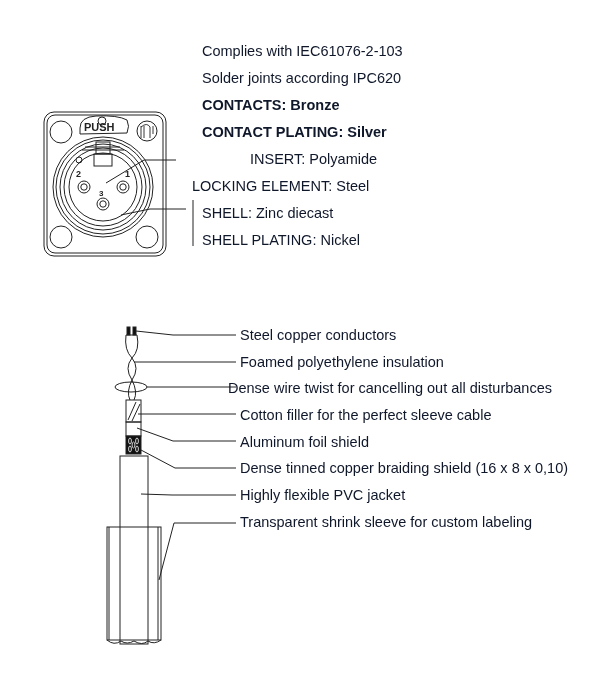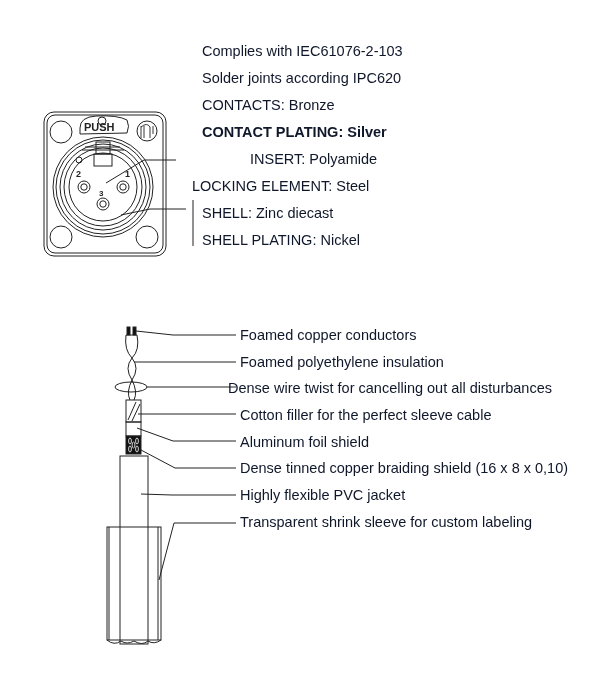--- a/index.html
+++ b/index.html
@@ -96,30 +96,30 @@
     <polyline points="137,428 173,441 236,441"></polyline>
     <polyline points="141,450 175,468 236,468"></polyline>
     <polyline points="141,494 172,495 236,495"></polyline>
     <polyline points="159,580 174,523 236,523"></polyline>
   </g>
 </svg>
 
 <div>
   <div class="label" style="left:202px; top:43px;">Complies with IEC61076-2-103</div>
   <div class="label" style="left:202px; top:70px;">Solder joints according IPC620</div>
-  <div class="label" style="left:202px; top:97px;">CONTACTS: Bronze</div>
+  <div class="label" style="left:202px; top:97px;font-weight:bold;">CONTACTS: Bronze</div>
   <div class="label" style="left:202px; top:124px;font-weight:bold;">CONTACT PLATING: Silver</div>
   <div class="label" style="left:202px; top:151px;margin-left:48px;">INSERT: Polyamide</div>
   <div class="label" style="left:192px; top:178px;">LOCKING ELEMENT: Steel</div>
   <div class="label" style="left:202px; top:205px;">SHELL: Zinc diecast</div>
   <div class="label" style="left:202px; top:232px;">SHELL PLATING: Nickel</div>
 </div>
 
 <div>
-  <div class="label" style="left:240px; top:327px;">Foamed copper conductors</div>
+  <div class="label" style="left:240px; top:327px;">Steel copper conductors</div>
   <div class="label" style="left:240px; top:354px;">Foamed polyethylene insulation</div>
   <div class="label" style="left:228px; top:380px;">Dense wire twist for cancelling out all disturbances</div>
   <div class="label" style="left:240px; top:407px;">Cotton filler for the perfect sleeve cable</div>
   <div class="label" style="left:240px; top:434px;">Aluminum foil shield</div>
   <div class="label" style="left:240px; top:460px;">Dense tinned copper braiding shield (16 x 8 x 0,10)</div>
   <div class="label" style="left:240px; top:487px;">Highly flexible PVC jacket</div>
   <div class="label" style="left:240px; top:514px;">Transparent shrink sleeve for custom labeling</div>
 </div>
 
 </body></html>

